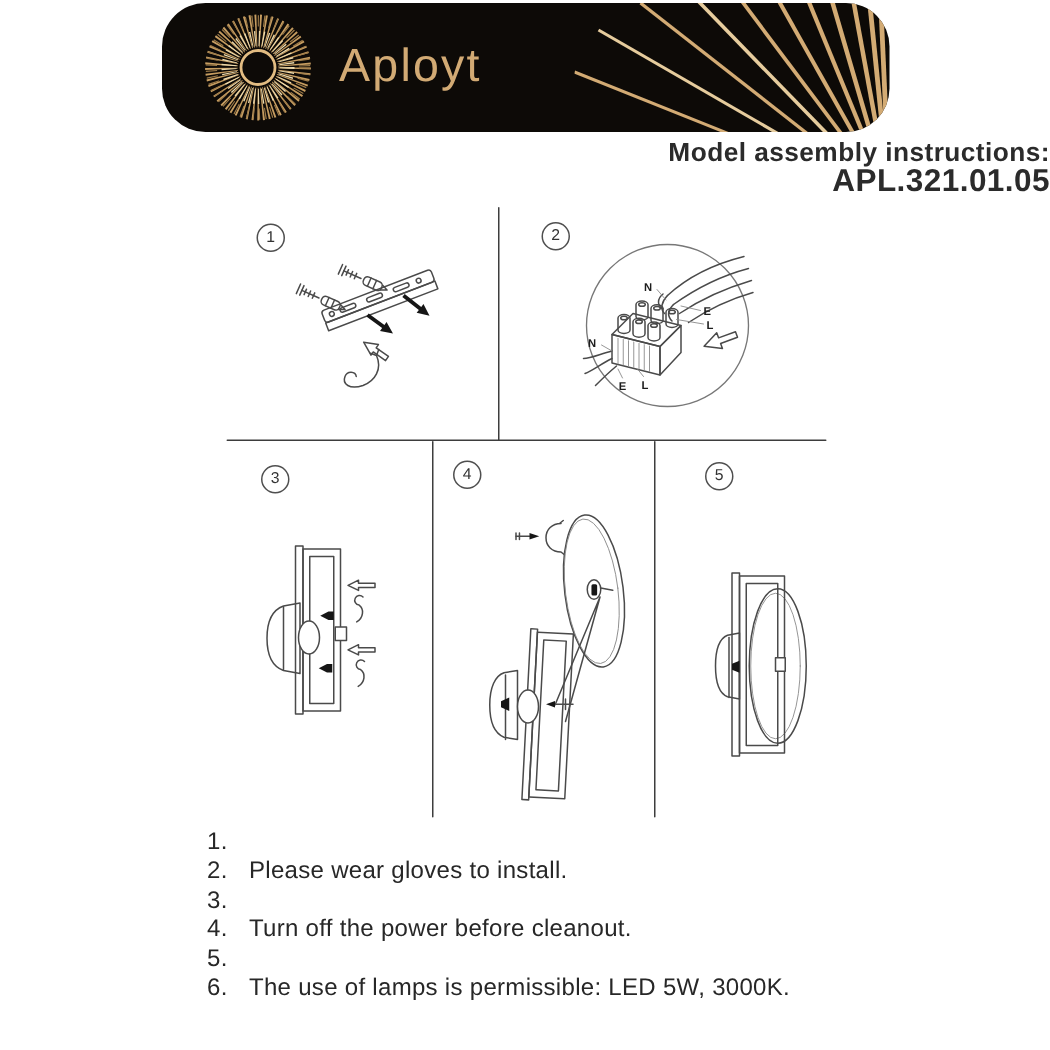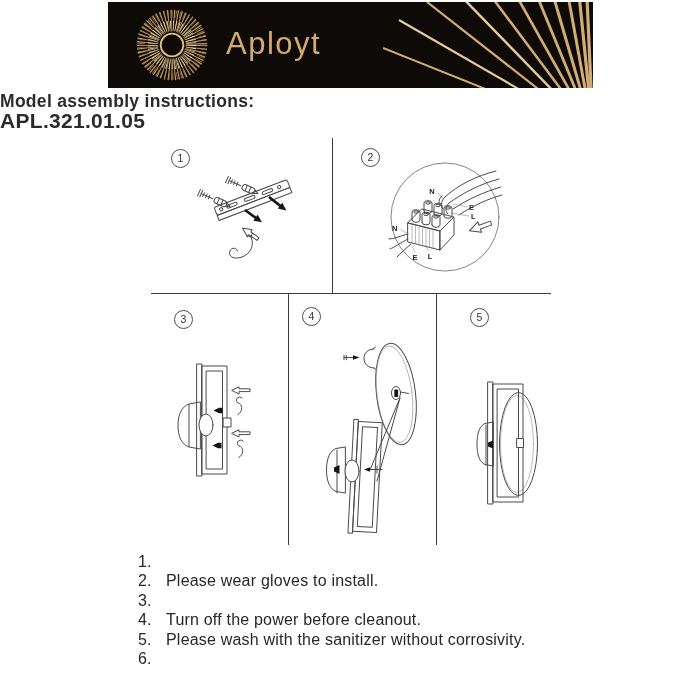--- a/index.html
+++ b/index.html
@@ -1,28 +1,28 @@
 <!DOCTYPE html>
 <html><head>
 <meta charset="utf-8">
 <style>
   html,body{margin:0;padding:0;}
   body{
     width:700px;height:700px;background:#ffffff;position:relative;overflow:hidden;
     font-family:"Liberation Sans",sans-serif;color:#282828;
   }
-  .abs{position:absolute;}
+  .abs{position:absolute;border-radius:29px;}
   
   .banner{left:108px;top:2px;width:485px;height:86px;background:#0d0a07;overflow:hidden;}
   .logo-svg{position:absolute;left:22px;top:1px;width:84px;height:84px;}
   .brand{position:absolute;left:118px;top:24px;font-size:31px;font-weight:400;
          color:#d2aa74;letter-spacing:1.5px;}
   .rays-svg{position:absolute;right:0;top:0;width:210px;height:86px;}
   
-  .title{left:0;top:92px;width:700px;text-align:left;color:#2b2b2b;}
+  .title{left:0;top:92px;width:700px;text-align:right;color:#2b2b2b;}
   .title .t1{font-size:17.5px;font-weight:600;letter-spacing:0.3px;line-height:19px;}
   .title .t2{font-size:21px;font-weight:600;letter-spacing:0.3px;line-height:19px;}
   
   .gridline{background:#3d3d3d;}
   
   .badge{width:17px;height:17px;border:1px solid #4f4f4f;border-radius:50%;
          font-size:10.5px;line-height:17px;text-align:center;color:#333;background:#fff;}
   
   svg.diag{position:absolute;overflow:visible;}
   .diag path,.diag rect,.diag line,.diag ellipse,.diag circle{
@@ -267,18 +267,18 @@
   </div>
   <div class="note-row">
     <span class="note-num">3.</span>
   </div>
   <div class="note-row">
     <span class="note-num">4.</span>
     <span class="note-text">Turn off the power before cleanout.</span>
   </div>
   <div class="note-row">
     <span class="note-num">5.</span>
-    <span class="note-text">Please wash with the sanitizer without corrosivity.</span>
   </div>
   <div class="note-row">
     <span class="note-num">6.</span>
+    <span class="note-text">The use of lamps is permissible: LED 5W, 3000K.</span>
   </div>
 </div>
 
 </body></html>

